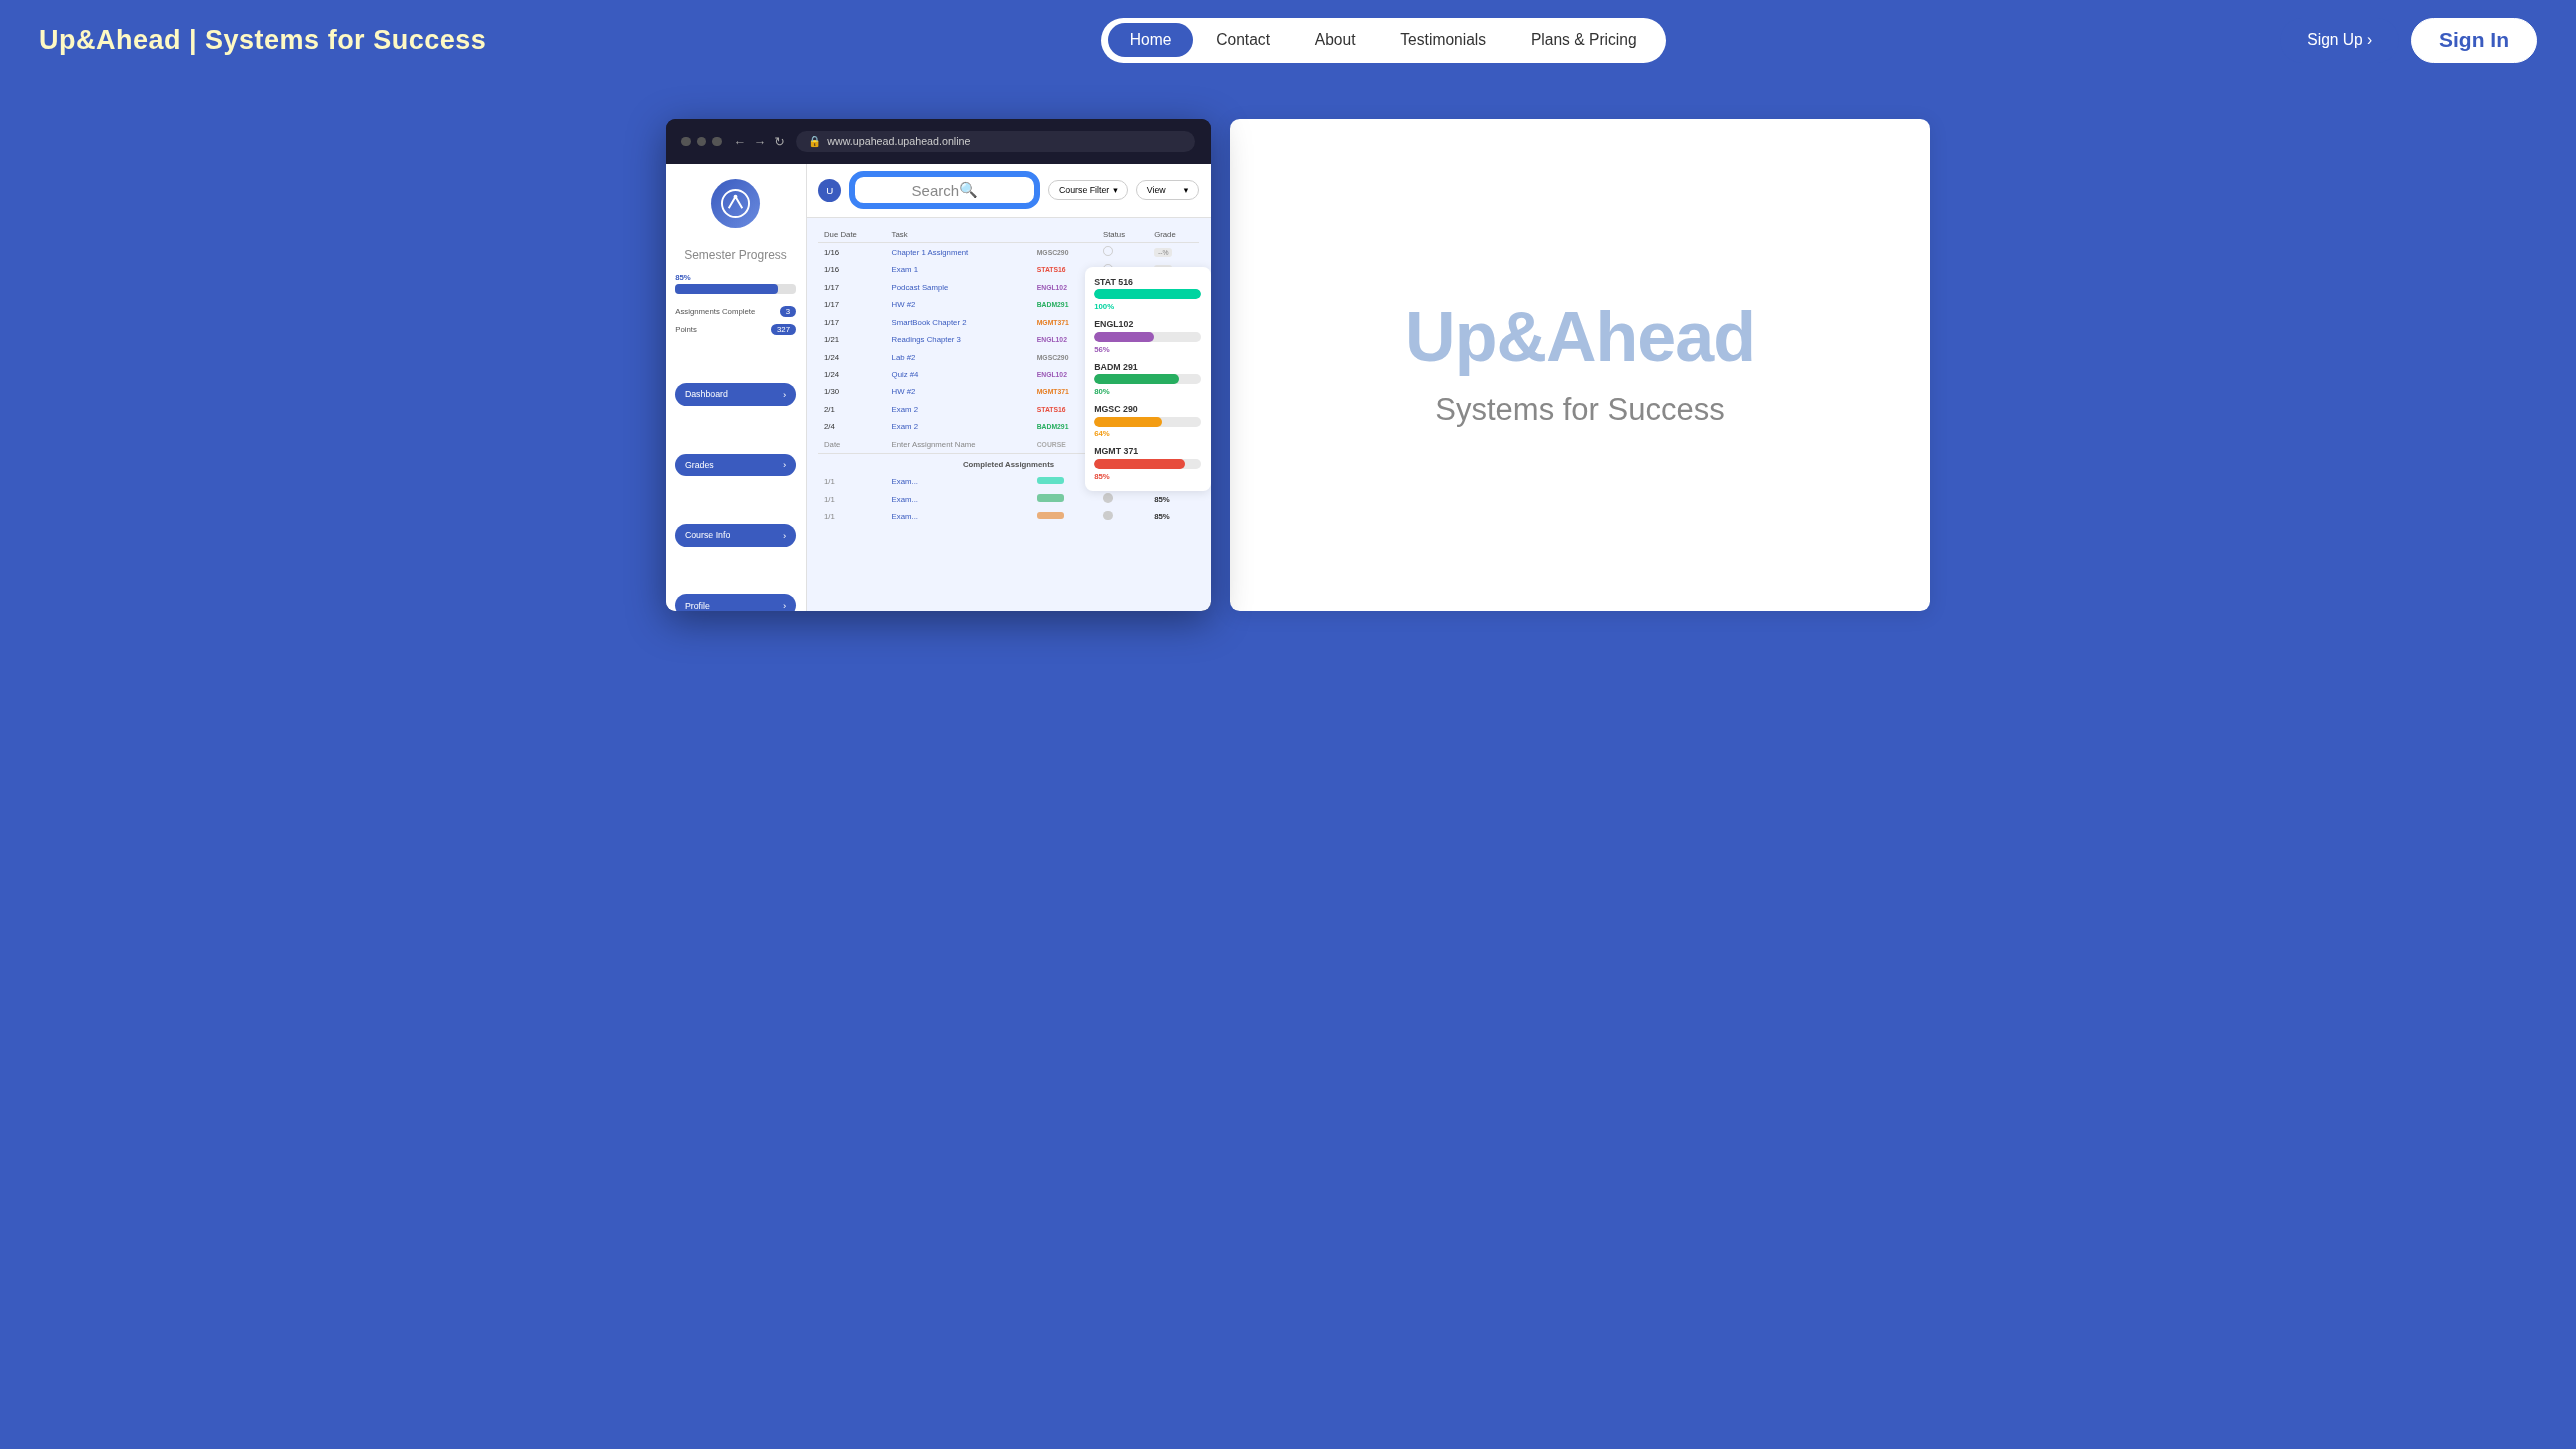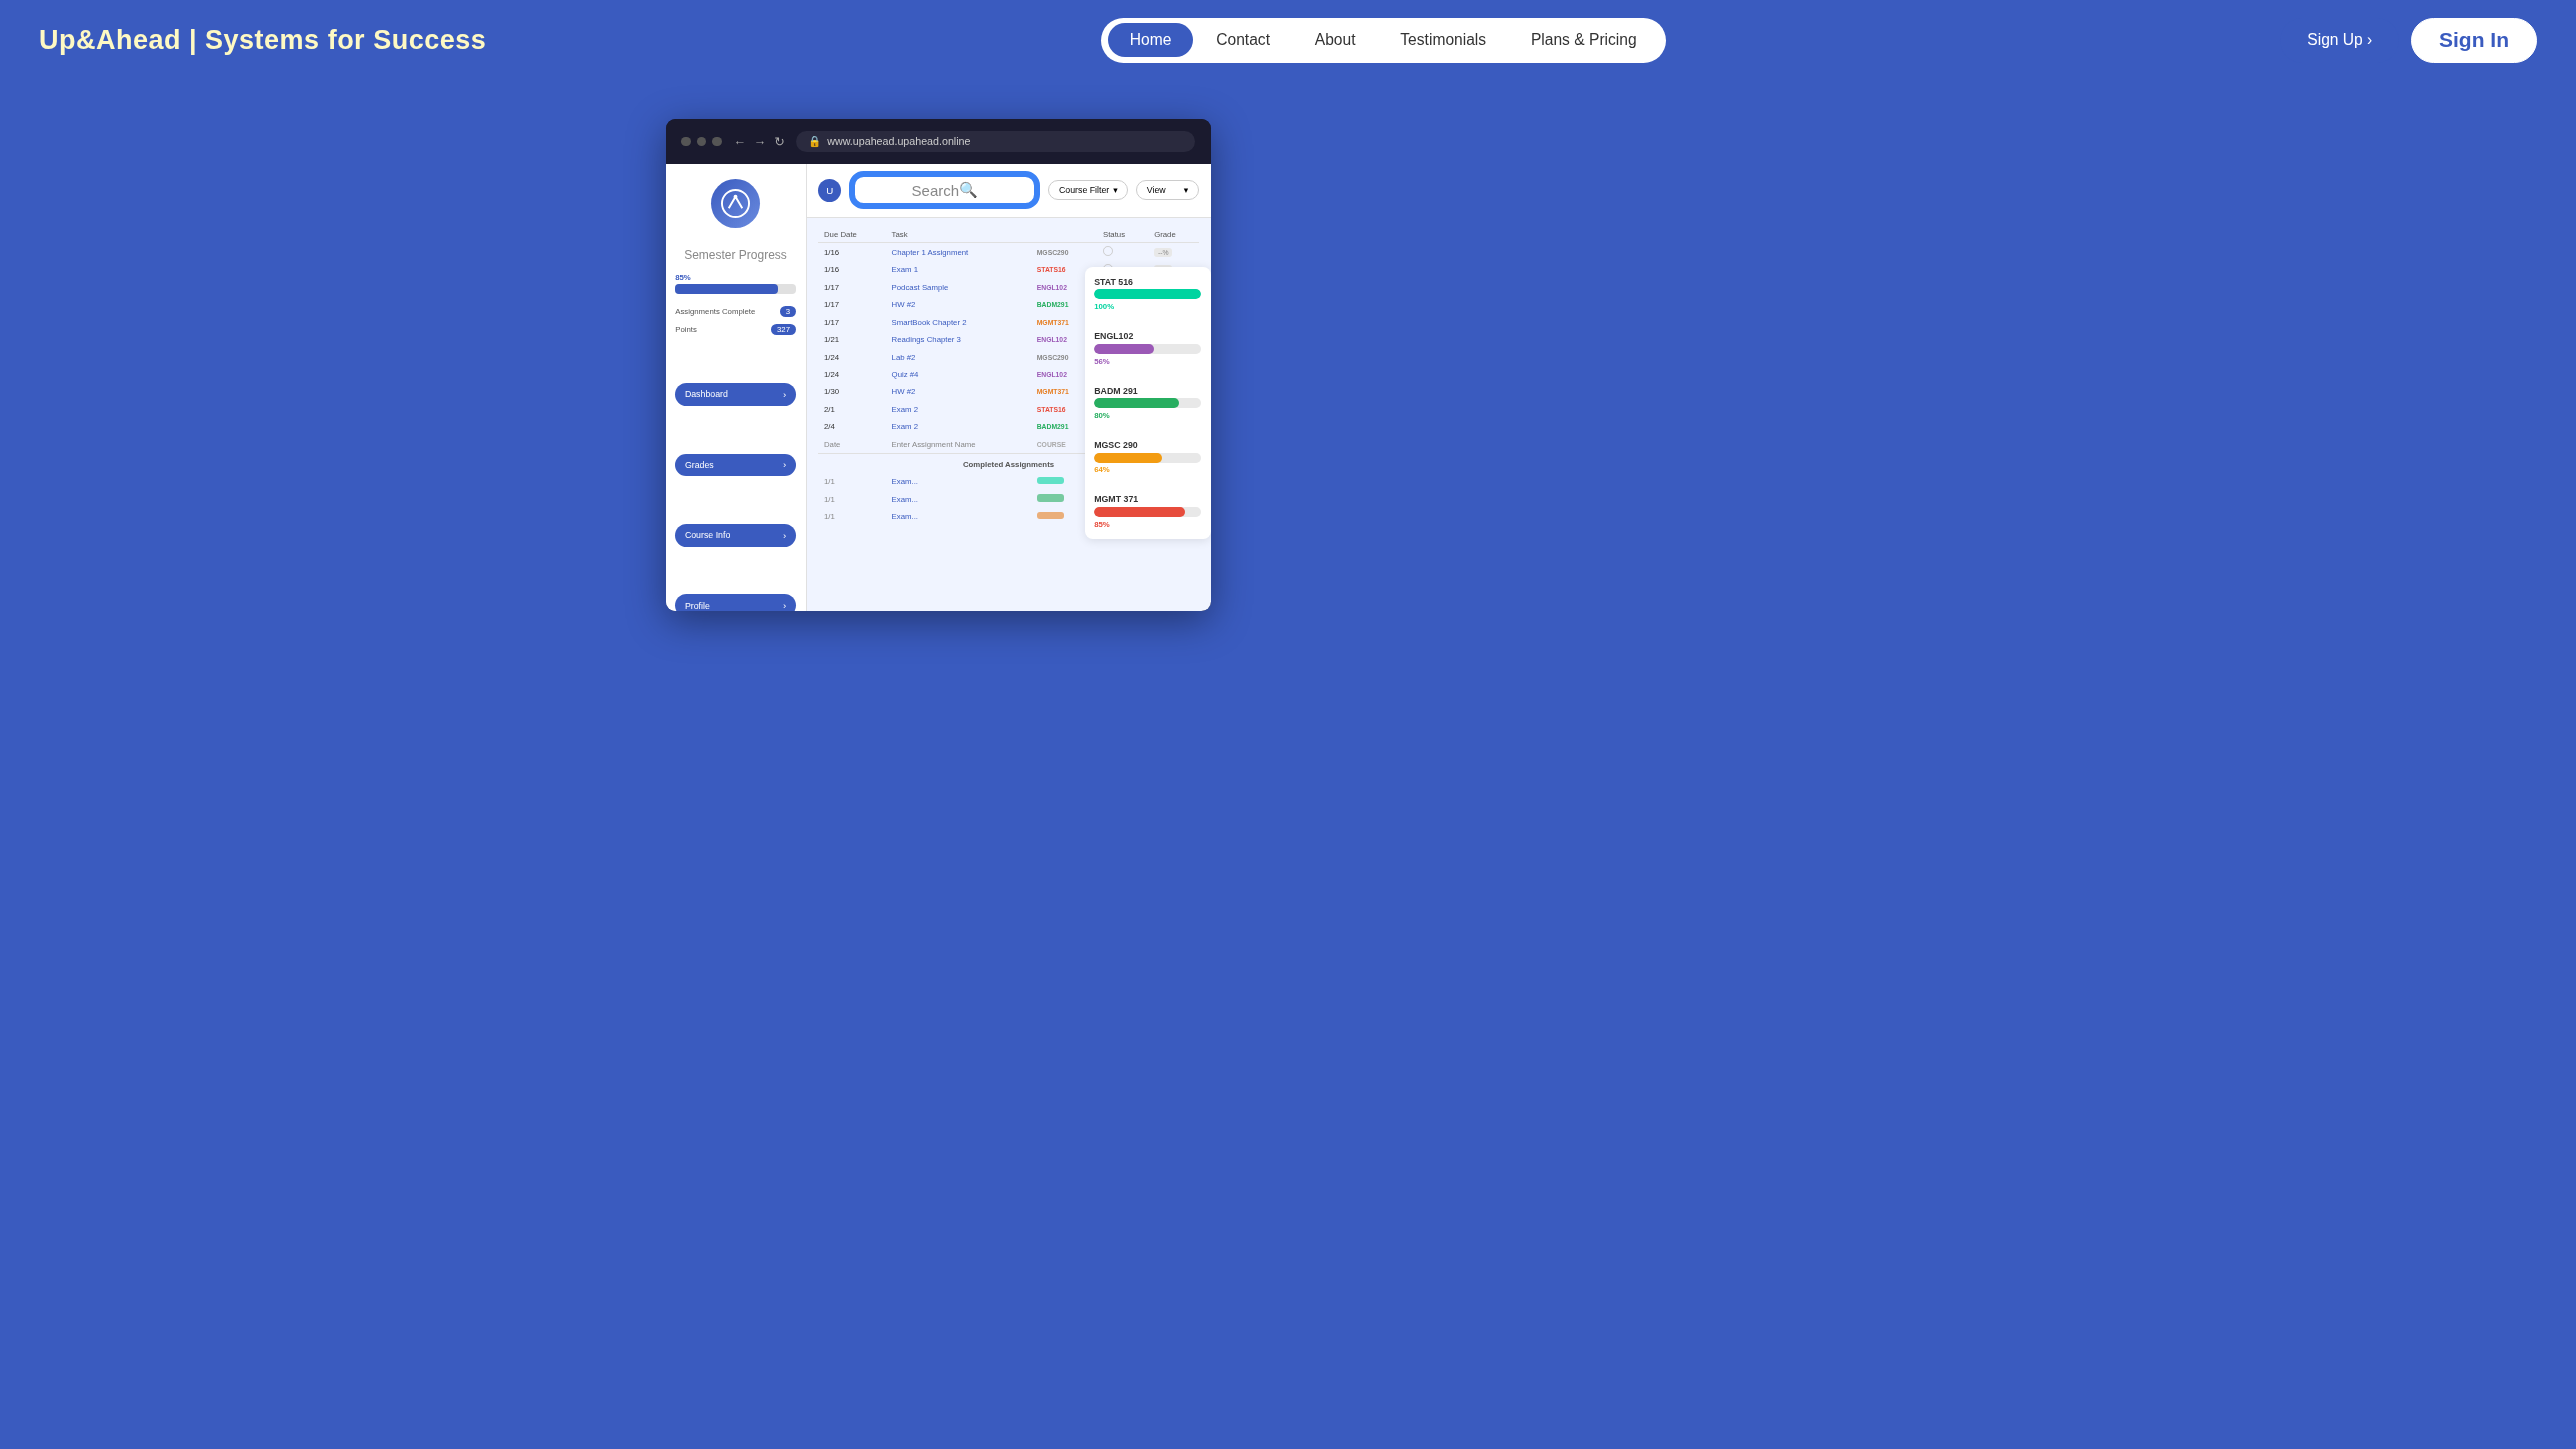--- a/index.html
+++ b/index.html
@@ -316,21 +316,21 @@
       position: absolute;
       right: 0;
       top: 49px;
       width: 126px;
       background: white;
       border-radius: 7.8px;
       padding: 9.7px;
       box-shadow: 0 1.9px 9.7px rgba(0,0,0,0.1);
       display: flex;
       flex-direction: column;
-      gap: 20px;
+      gap: 8px;
       z-index: 4;
     }
     .grade-course-item {
       display: flex;
       flex-direction: column;
       gap: 2.9px;
     }
     .grade-course-name {
       font-size: 8.8px;
       font-weight: 600;
@@ -659,16 +659,20 @@
         <div class="grade-bar-fill" style="width:85%;background:#e74c3c"></div>
       </div>
       <div class="grade-percent-label" style="color:#e74c3c">85%</div>
     </div>
               </div>
           </div>
         </div>
       </div>
     </div>
 
+    <div class="branding-panel">
+      <div class="brand-title">Up&amp;Ahead</div>
+      <div class="brand-subtitle">Systems for Success</div>
+    </div>
 
   </div>
 </div>
 
 
 </body></html>

